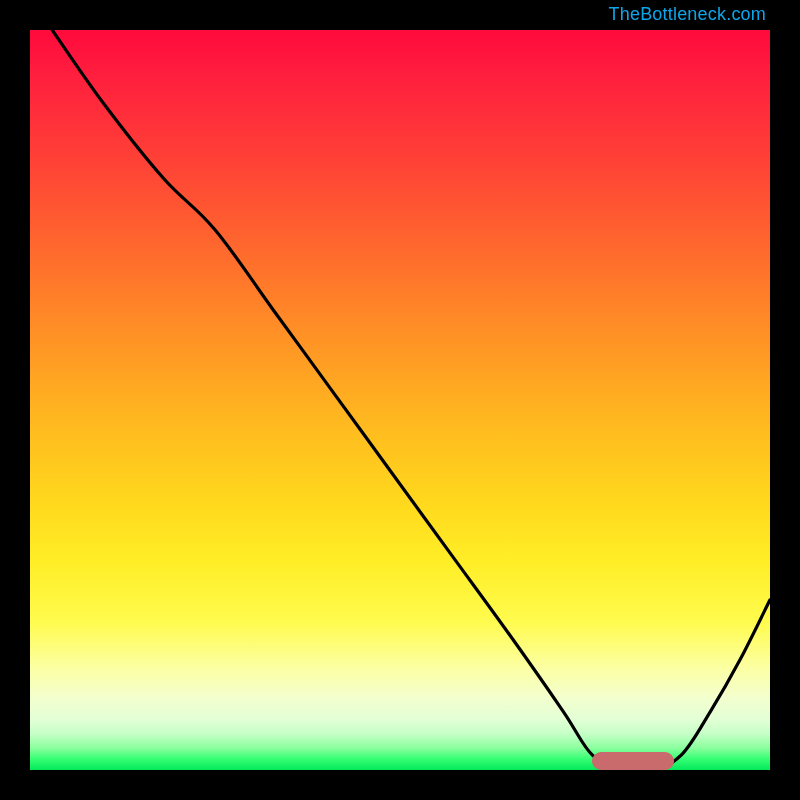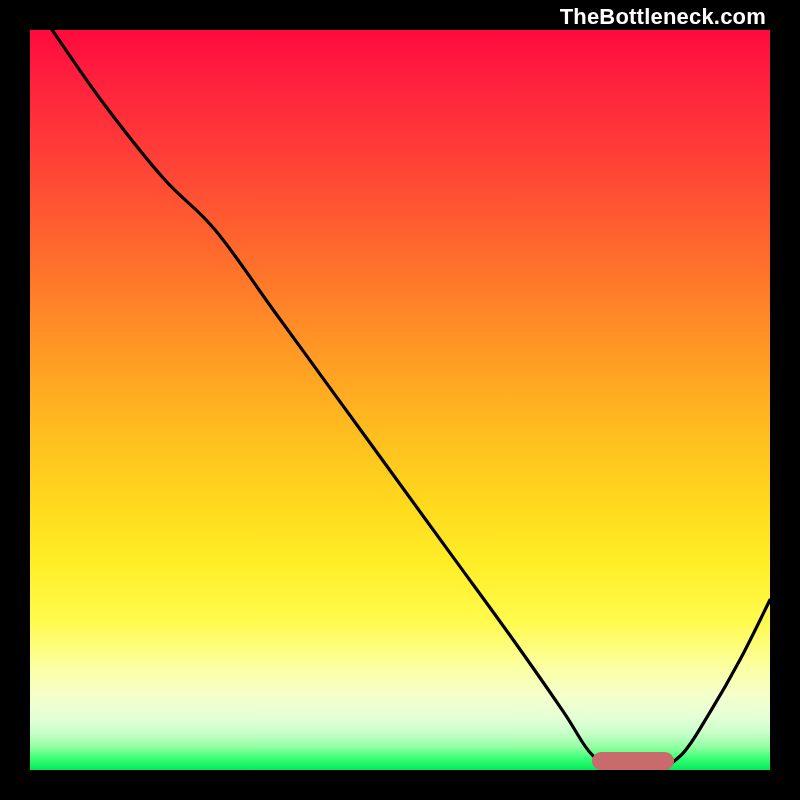--- a/index.html
+++ b/index.html
@@ -42,23 +42,23 @@
       #c8ffc8 95%,
       #8cff9f 97%,
       #36ff74 98.5%,
       #04e85a 100%
     );
   }
   .attribution {
     position: absolute;
     top: 4px;
     right: 34px;
-    color: #ffffff;
-    font-size: 22px;
-    font-weight: 700;
+    color: #0ea5e9;
+    font-size: 18px;
+    font-weight: 400;
     letter-spacing: 0.2px;
   }
   svg.curve {
     position: absolute;
     left: 0;
     top: 0;
     width: 740px;
     height: 740px;
   }
   .marker {

